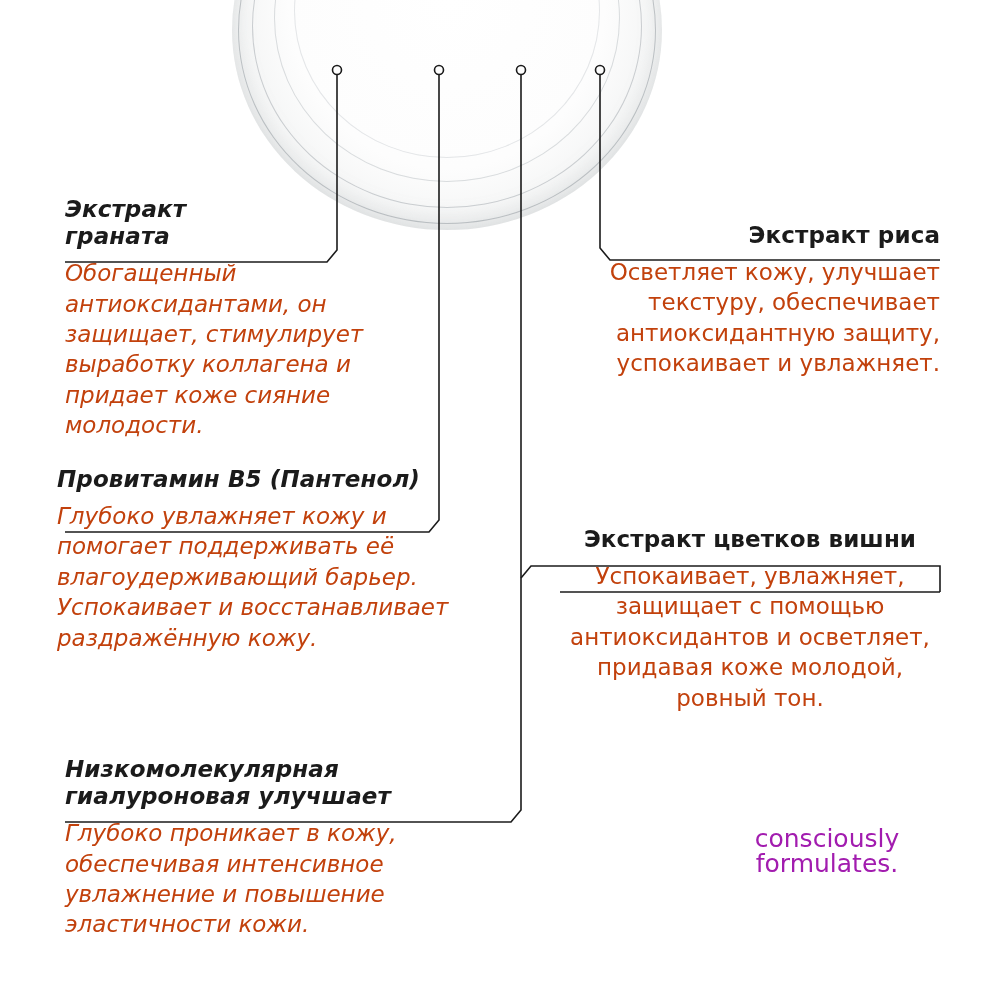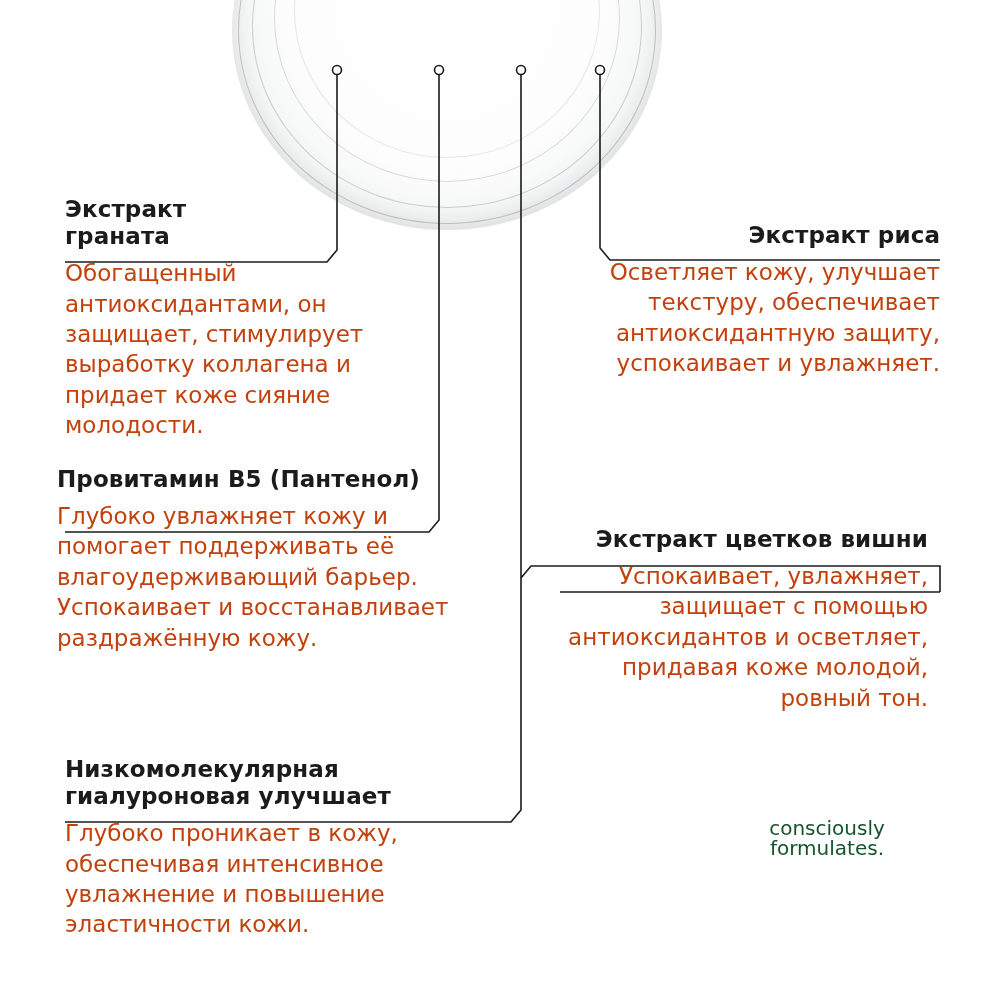--- a/index.html
+++ b/index.html
@@ -61,27 +61,27 @@
     color: #1b1b1b;
     letter-spacing: 0.1px;
   }
   .block p {
     margin: 0;
     font-size: 23px;
     line-height: 1.32;
     color: #c2410c;
     font-weight: normal;
   }
-  .left { text-align: left; }
+  .left { text-align: left; font-style: italic; }
   .right { text-align: right; }
 
   .blk-pomegranate { left: 65px;  top: 196px;  width: 340px; }
   .blk-rice        { left: 560px; top: 222px;  width: 380px; }
   .blk-b5          { left: 57px;  top: 466px;  width: 430px; }
-  .blk-cherry      { left: 548px; top: 526px;  width: 380px; }
+  .blk-cherry      { left: 560px; top: 526px;  width: 380px; text-align: center; }
   .blk-ha          { left: 65px;  top: 756px;  width: 420px; }
 
   
   .logo {
     position: absolute;
     right: 58px;
     top: 812px;
     width: 230px;
     text-align: center;
   }
@@ -103,24 +103,24 @@
     font-weight: bold;
   }
   .logo-reg {
     position: absolute;
     right: -16px;
     top: -4px;
     font-size: 14px;
     font-weight: normal;
   }
   .logo-tag {
-    margin-top: 6px;
-    font-size: 20px;
+    margin-top: 14px;
+    font-size: 25px;
     line-height: 1.0;
-    color: #14532d;
+    color: #a21caf;
     font-weight: normal;
   }
   .logo-tag .l2 { display: block; }
 </style>
 </head>
 <body>
 
 <div id="page">
 
   <div class="product-photo">

